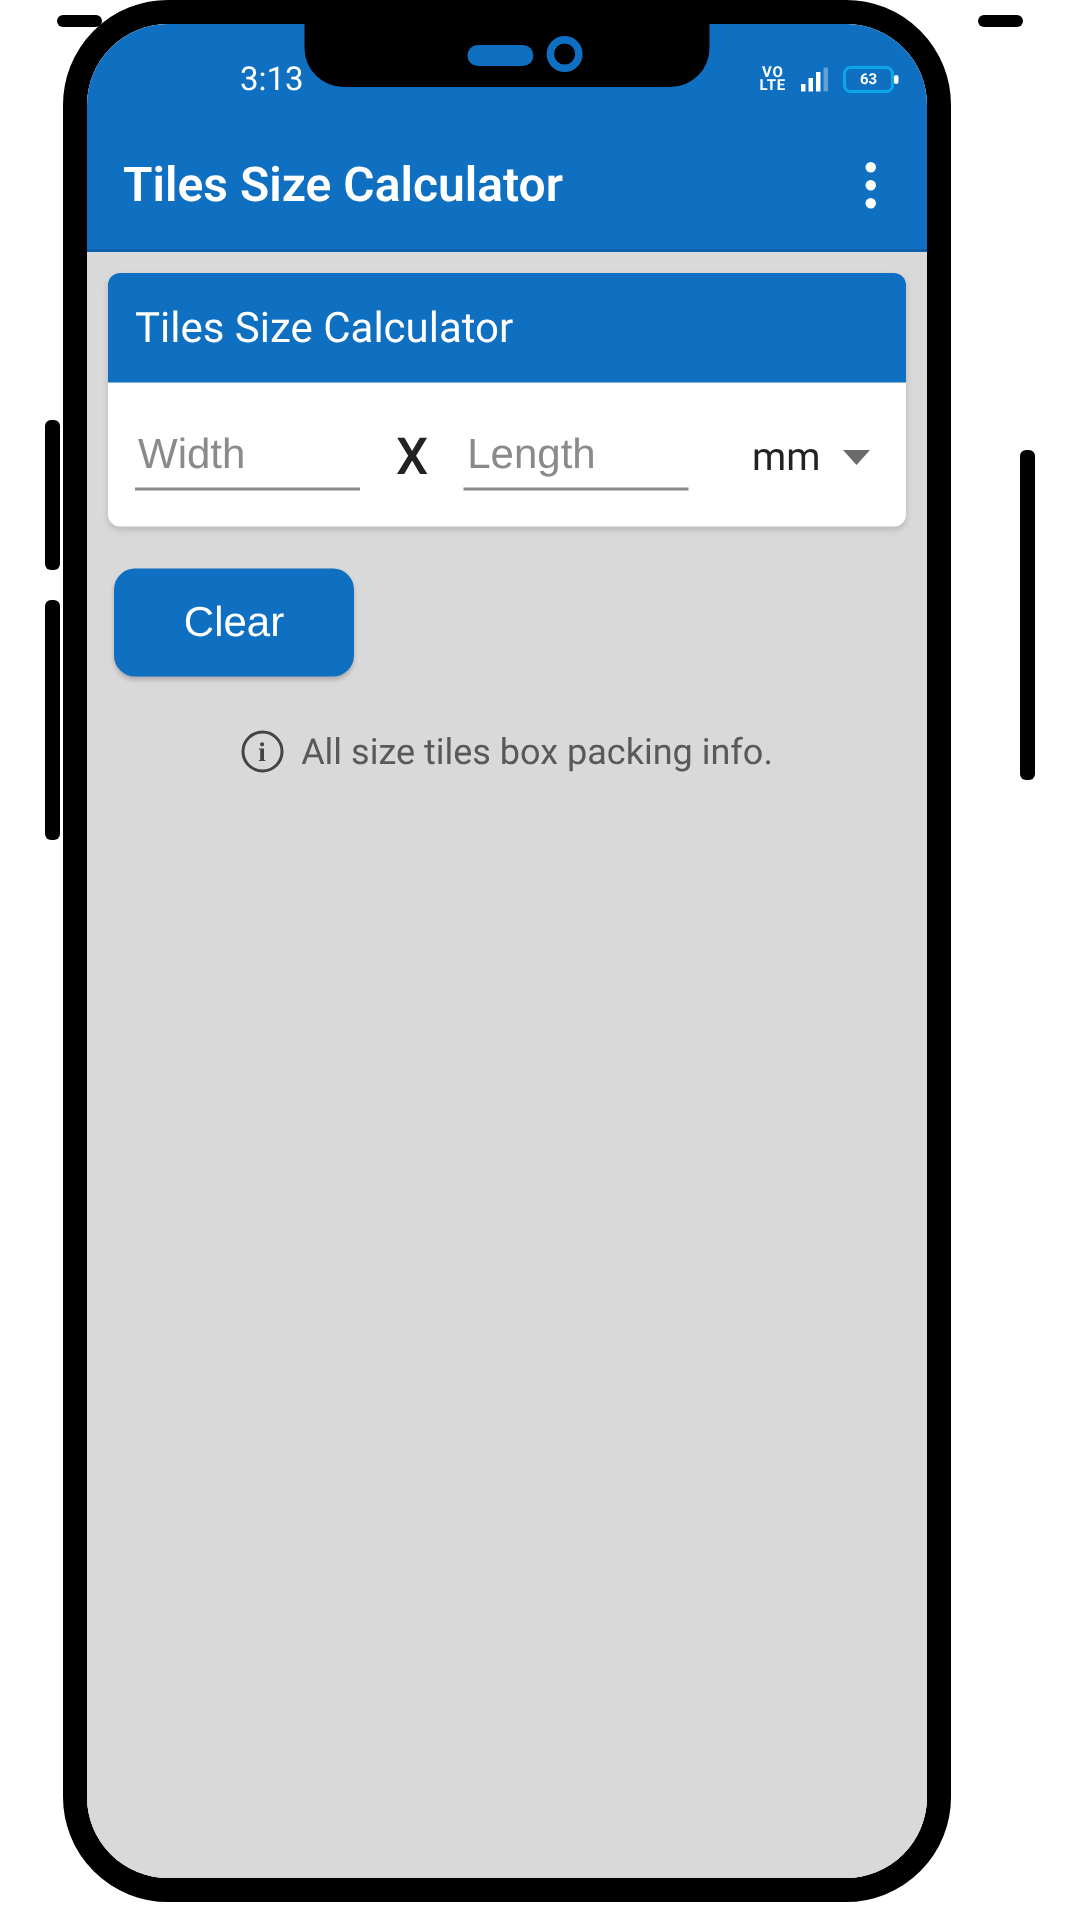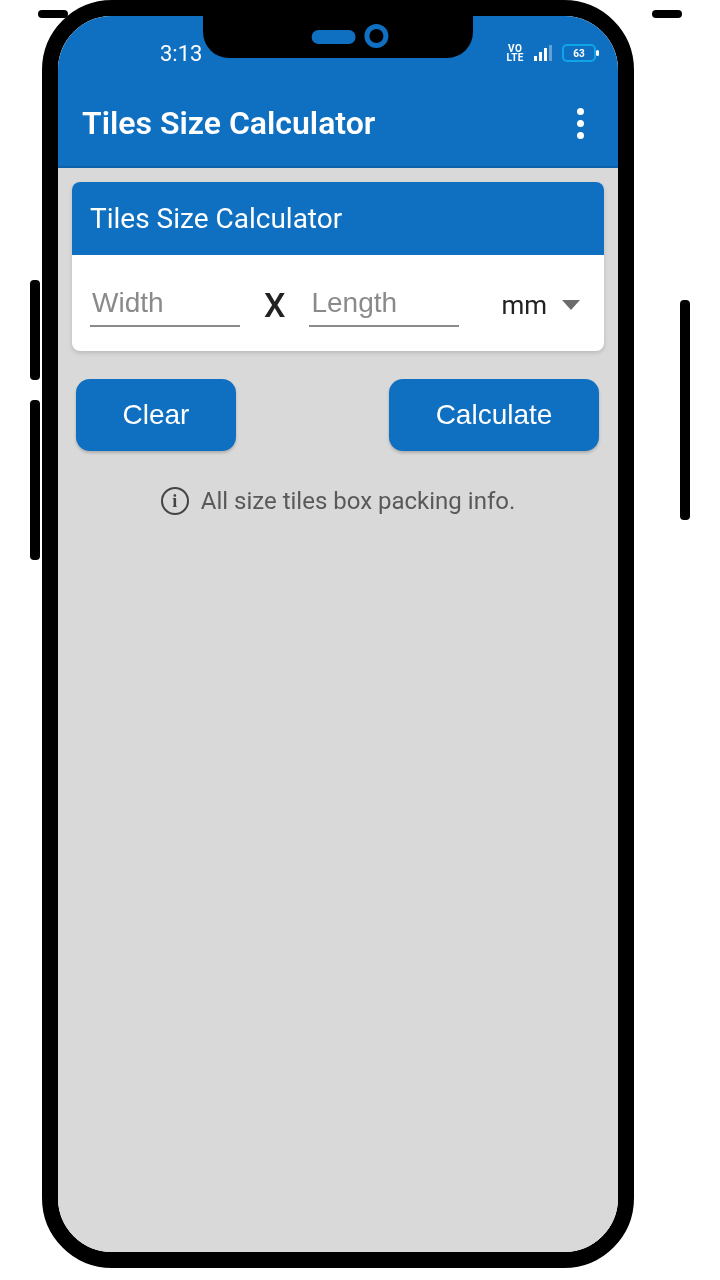--- a/index.html
+++ b/index.html
@@ -354,21 +354,20 @@
               <span class="caret-down"></span>
             </div>
           </div>
 
 
         </div>
       </div>
 
       <div class="buttons-row">
         <button class="mbtn">Clear</button>
-        <button class="mbtn wide">Calculate</button>
       </div>
 
       <div class="info-row">
         <div class="info-icon">i</div>
         <div>All size tiles box packing info.</div>
       </div>
 
     </div>
 
   </div>

